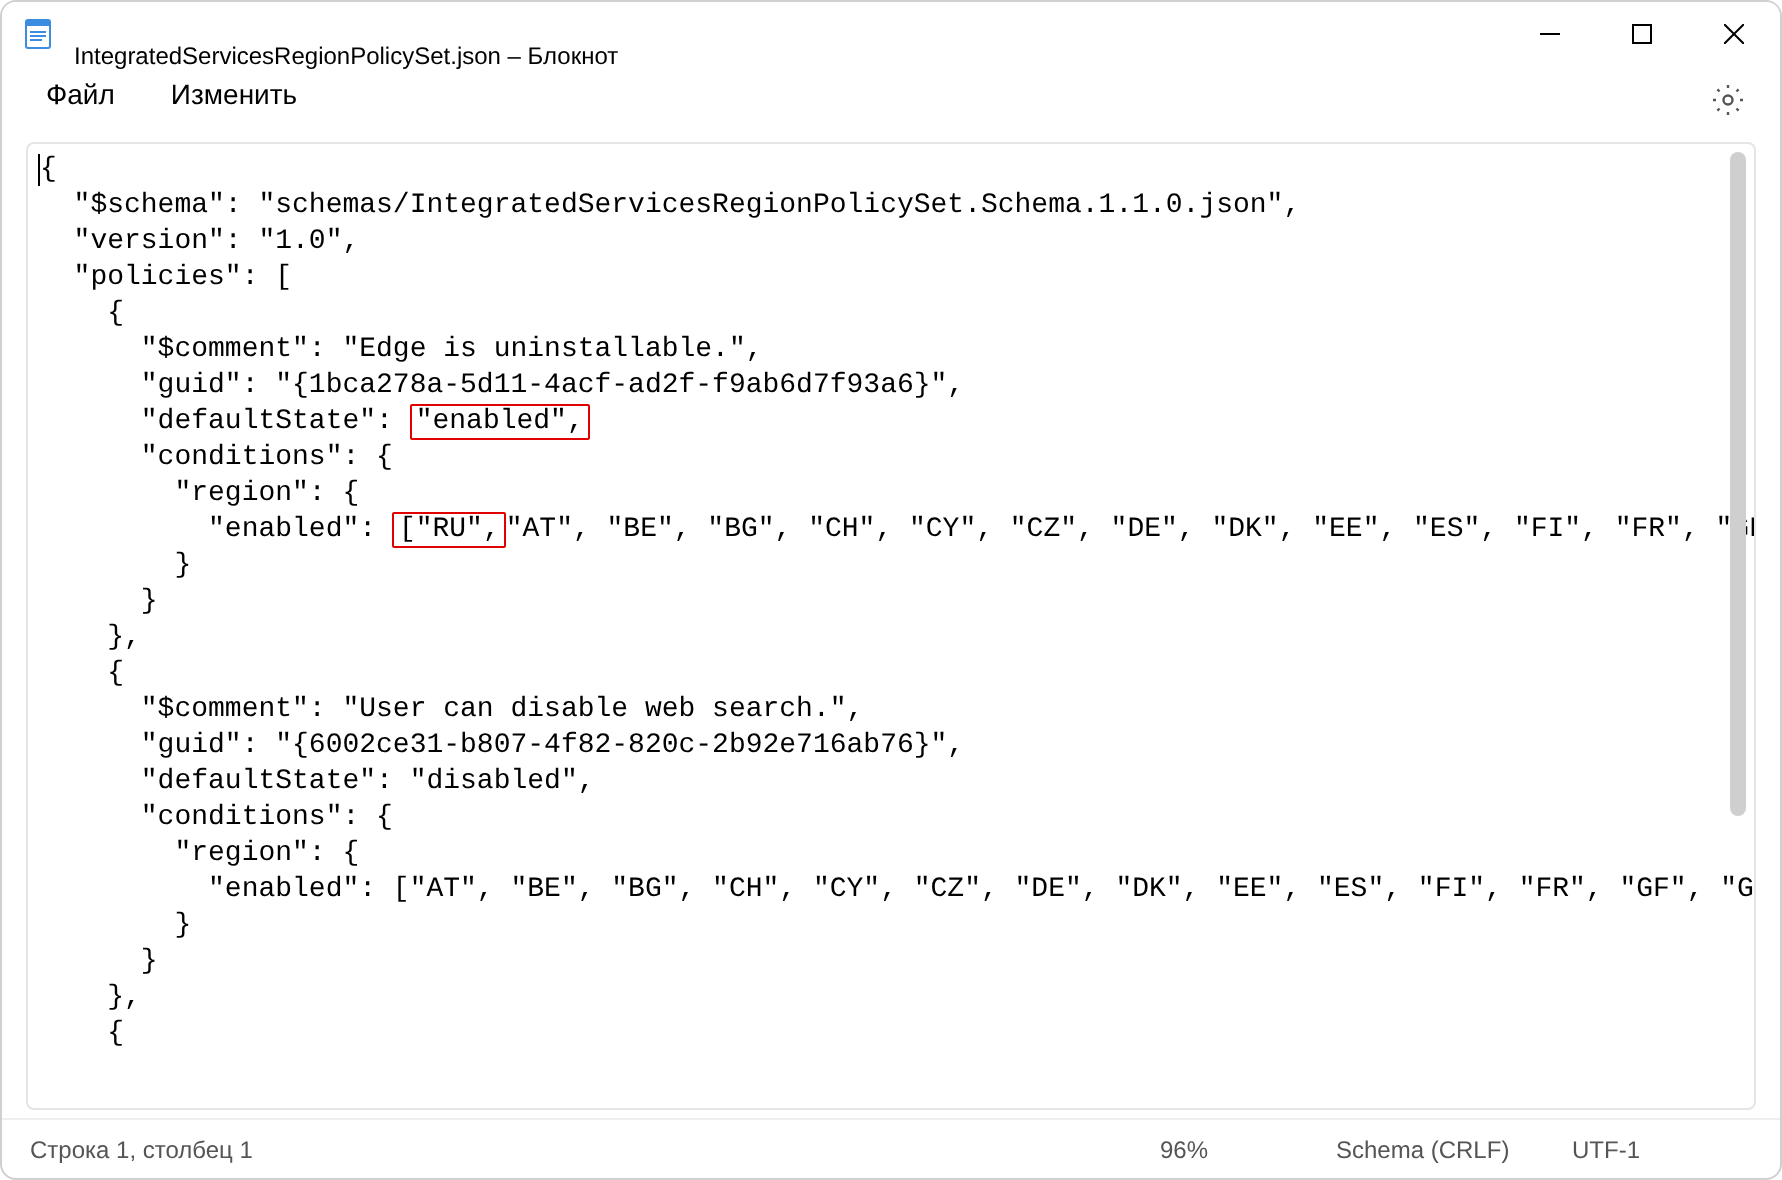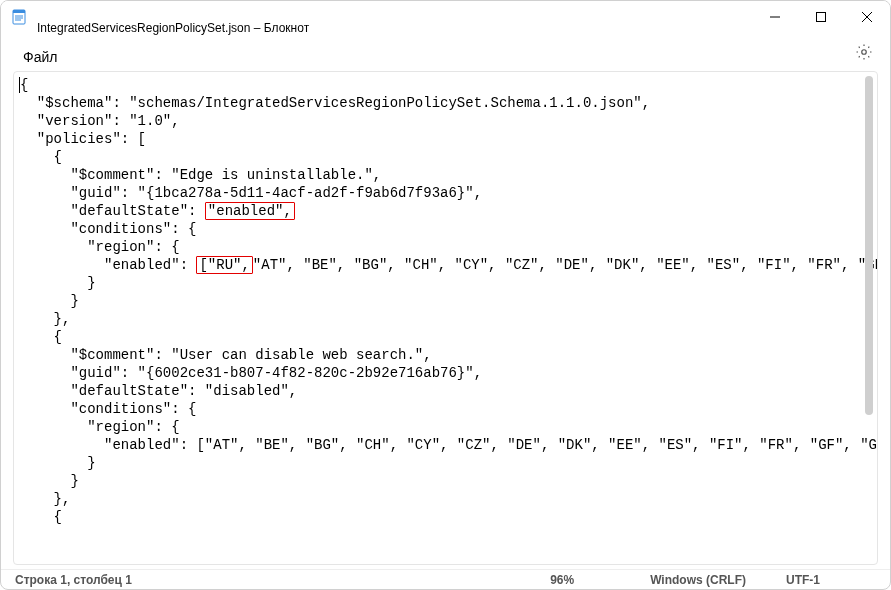--- a/index.html
+++ b/index.html
@@ -34,21 +34,21 @@
   .winbtn {
     width: 46px; height: 32px;
     display: flex; align-items: center; justify-content: center;
     color:#000;
   }
 
   
   .menubar {
     height: 38px;
     display: flex;
-    align-items: flex-end;
+    align-items: flex-start;
     padding: 0 8px;
     font-size: 14px;
     color:#000;
   }
   .menuitem {
     padding: 6px 14px;
     border-radius: 4px;
   }
   .menubar .spacer { flex:1 1 auto; }
   .gearbtn {
@@ -87,29 +87,28 @@
   }
   .redbox {
     border:1.5px solid #e30000;
     padding:0 2px;
     display:inline;
     border-radius:1px;
   }
 
   
   .statusbar {
-    height: 20px;
+    height: 30px;
     display:flex;
     align-items:center;
     font-size:12px;
     color:#555;
     padding: 0 14px;
-    gap: 40px;
+    gap: 28px;
     border-top:1px solid #eee;
-    font-weight:bold;
   }
   .statusbar .sp { flex:1; }
   .statusbar .cell { min-width:90px; }
   .statusbar .cell.sm { min-width:60px; }
   
   .scrollbar-v {
     position:absolute; right:2px; top:4px; bottom:4px; width:10px;
     background:transparent;
   }
   .scrollbar-v .thumb {
@@ -145,20 +144,21 @@
   <div class="winbtn close">
     <svg width="10" height="10" viewBox="0 0 10 10">
         <line x1="0" y1="0" x2="10" y2="10" stroke="currentColor" stroke-width="1"></line>
         <line x1="10" y1="0" x2="0" y2="10" stroke="currentColor" stroke-width="1"></line>
       </svg>
   </div>
 </div>
 
 <div class="menubar">
   <div class="menuitem">Файл</div>
+  <div class="menuitem">Изменить</div>
   <span class="spacer"></span>
   <div class="gearbtn">
     <span>
       <svg width="18" height="18" viewBox="0 0 24 24" fill="none" stroke="currentColor" stroke-width="1.6">
         <circle cx="12" cy="12" r="3"></circle>
         <path d="M12 2v2M12 20v2M4.93 4.93l1.41 1.41M17.66 17.66l1.41 1.41M2 12h2M20 12h2M4.93 19.07l1.41-1.41M17.66 6.34l1.41-1.41"></path>
       </svg>
     </span>
   </div>
 </div>
@@ -193,15 +193,15 @@
     <div class="scrollbar-v">
       <div class="thumb"></div>
     </div>
   </div>
 </div>
 
 <div class="statusbar">
   <span>Строка 1, столбец 1</span>
   <span class="sp"></span>
   <span class="cell sm">96%</span>
-  <span class="cell">Windows (CRLF)</span>
+  <span class="cell">Schema (CRLF)</span>
   <span class="cell">UTF-1</span>
 </div>
 
 </body></html>

